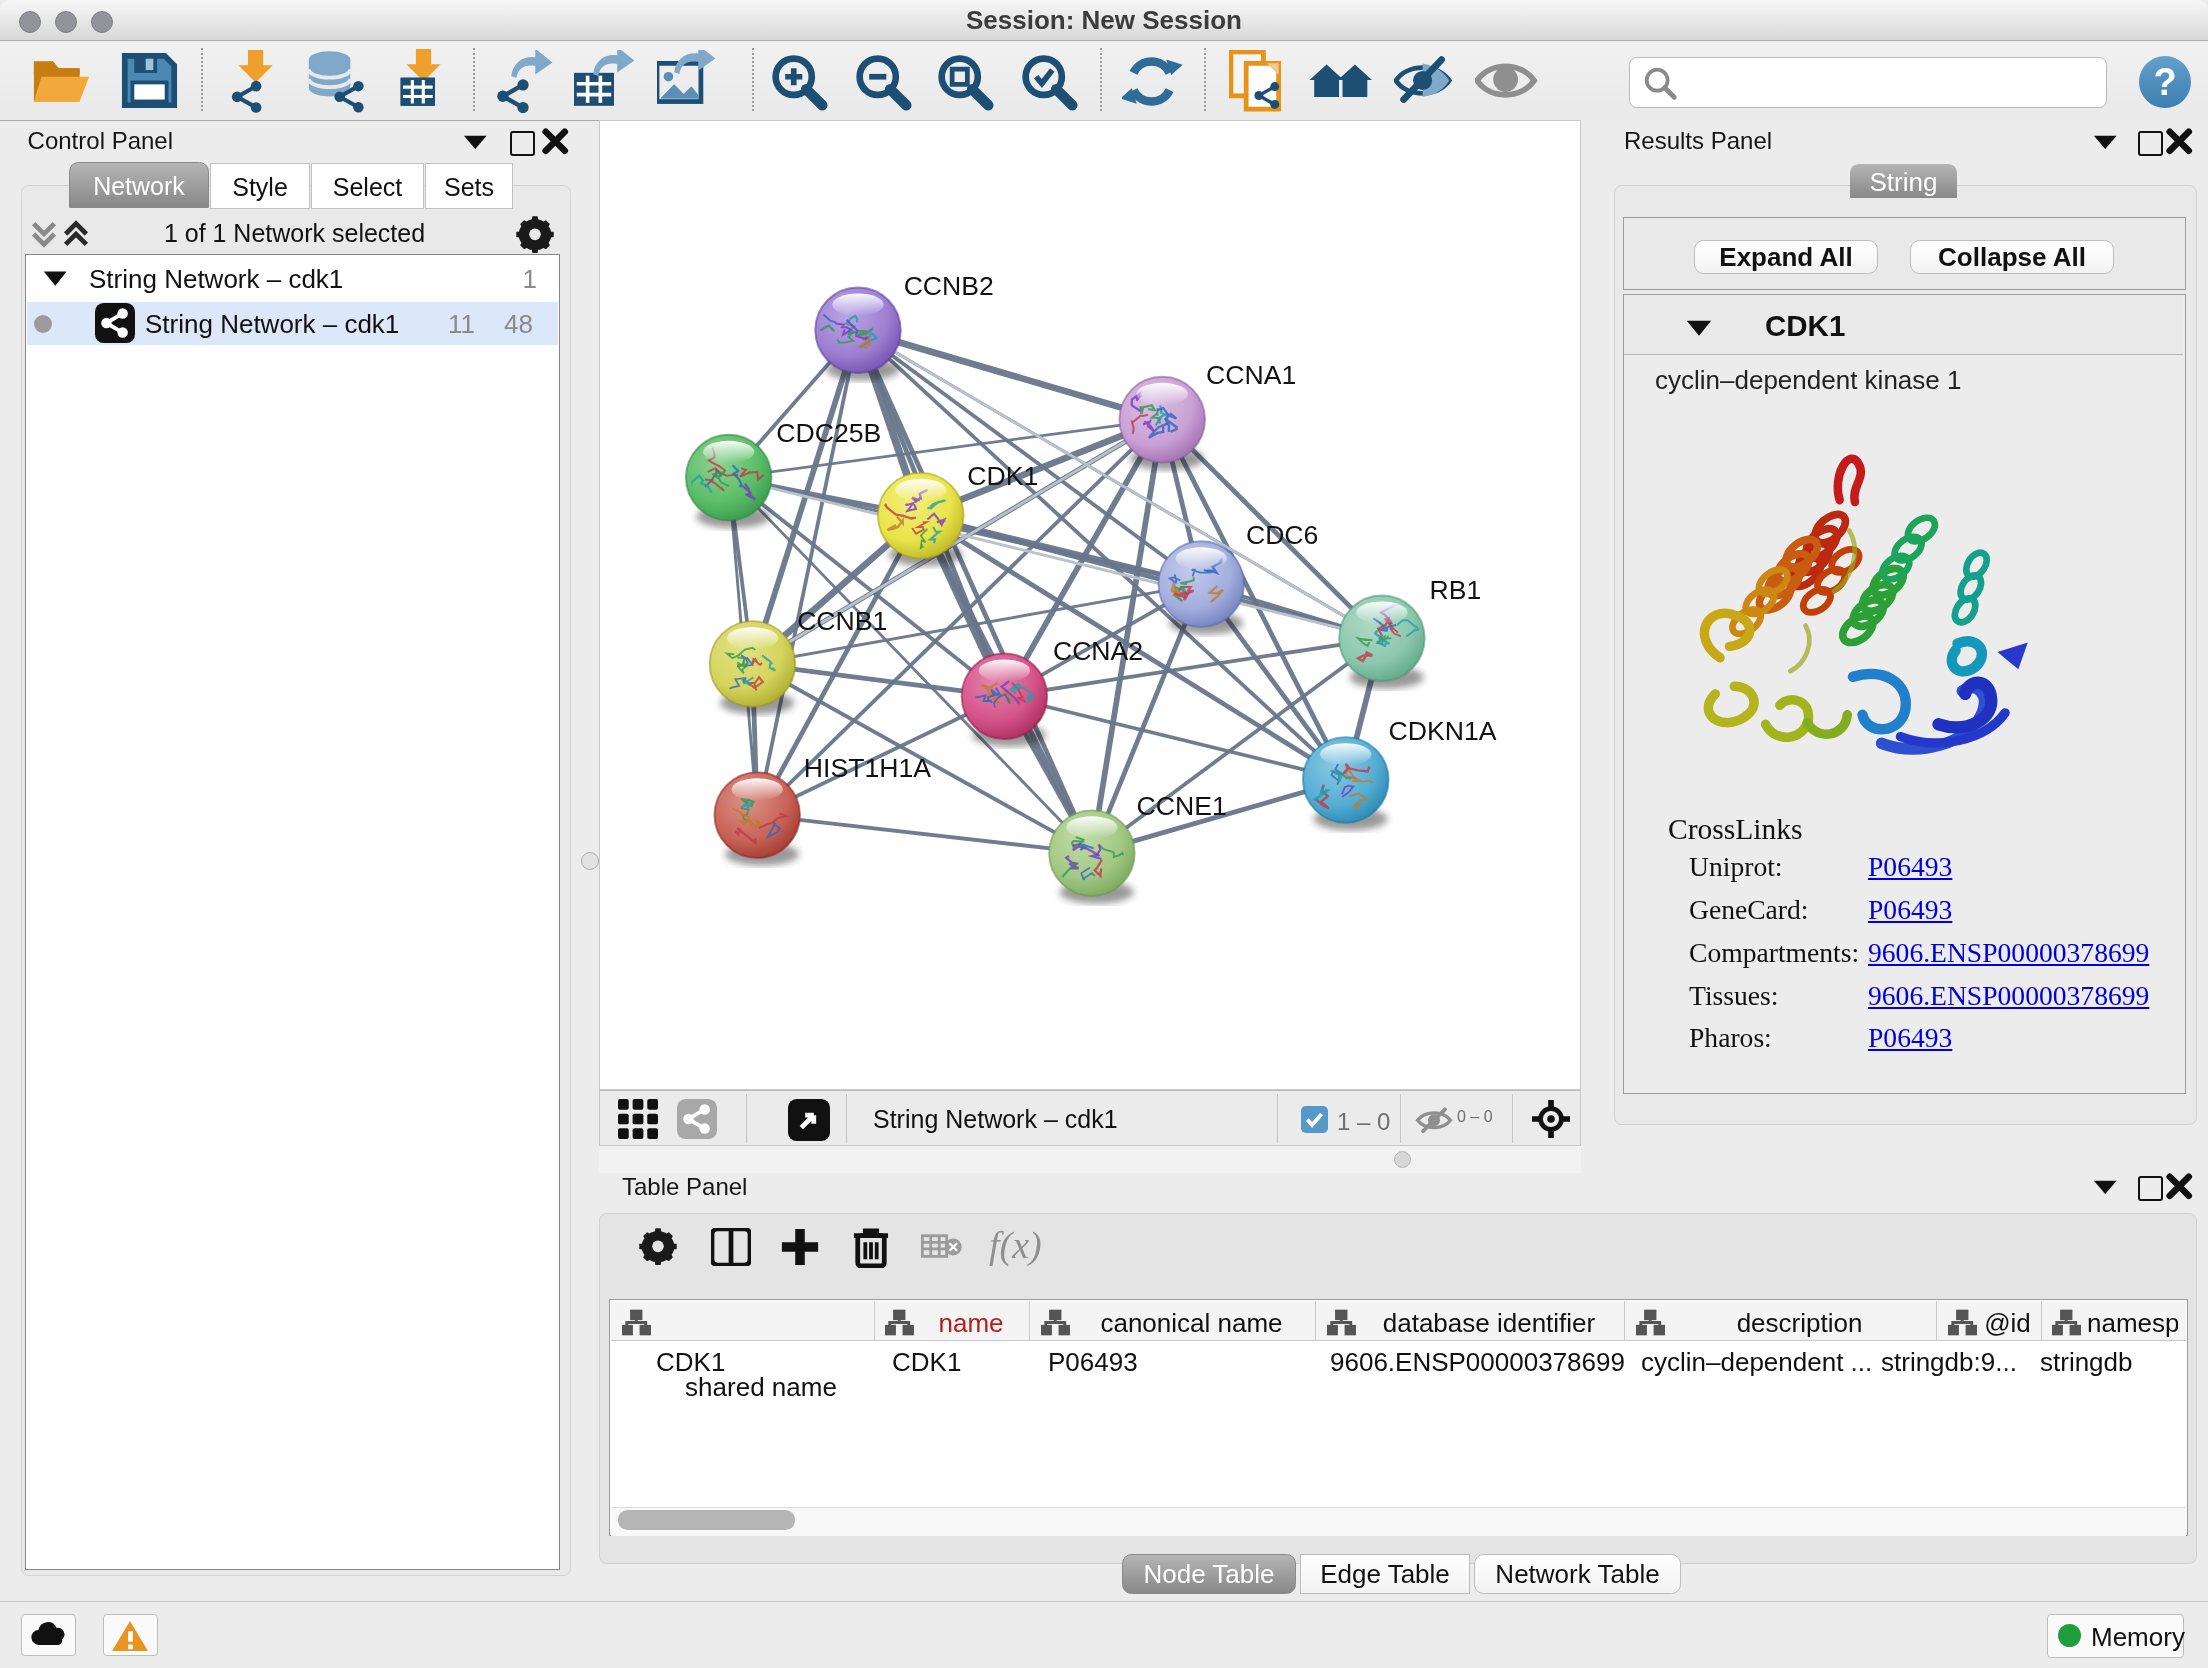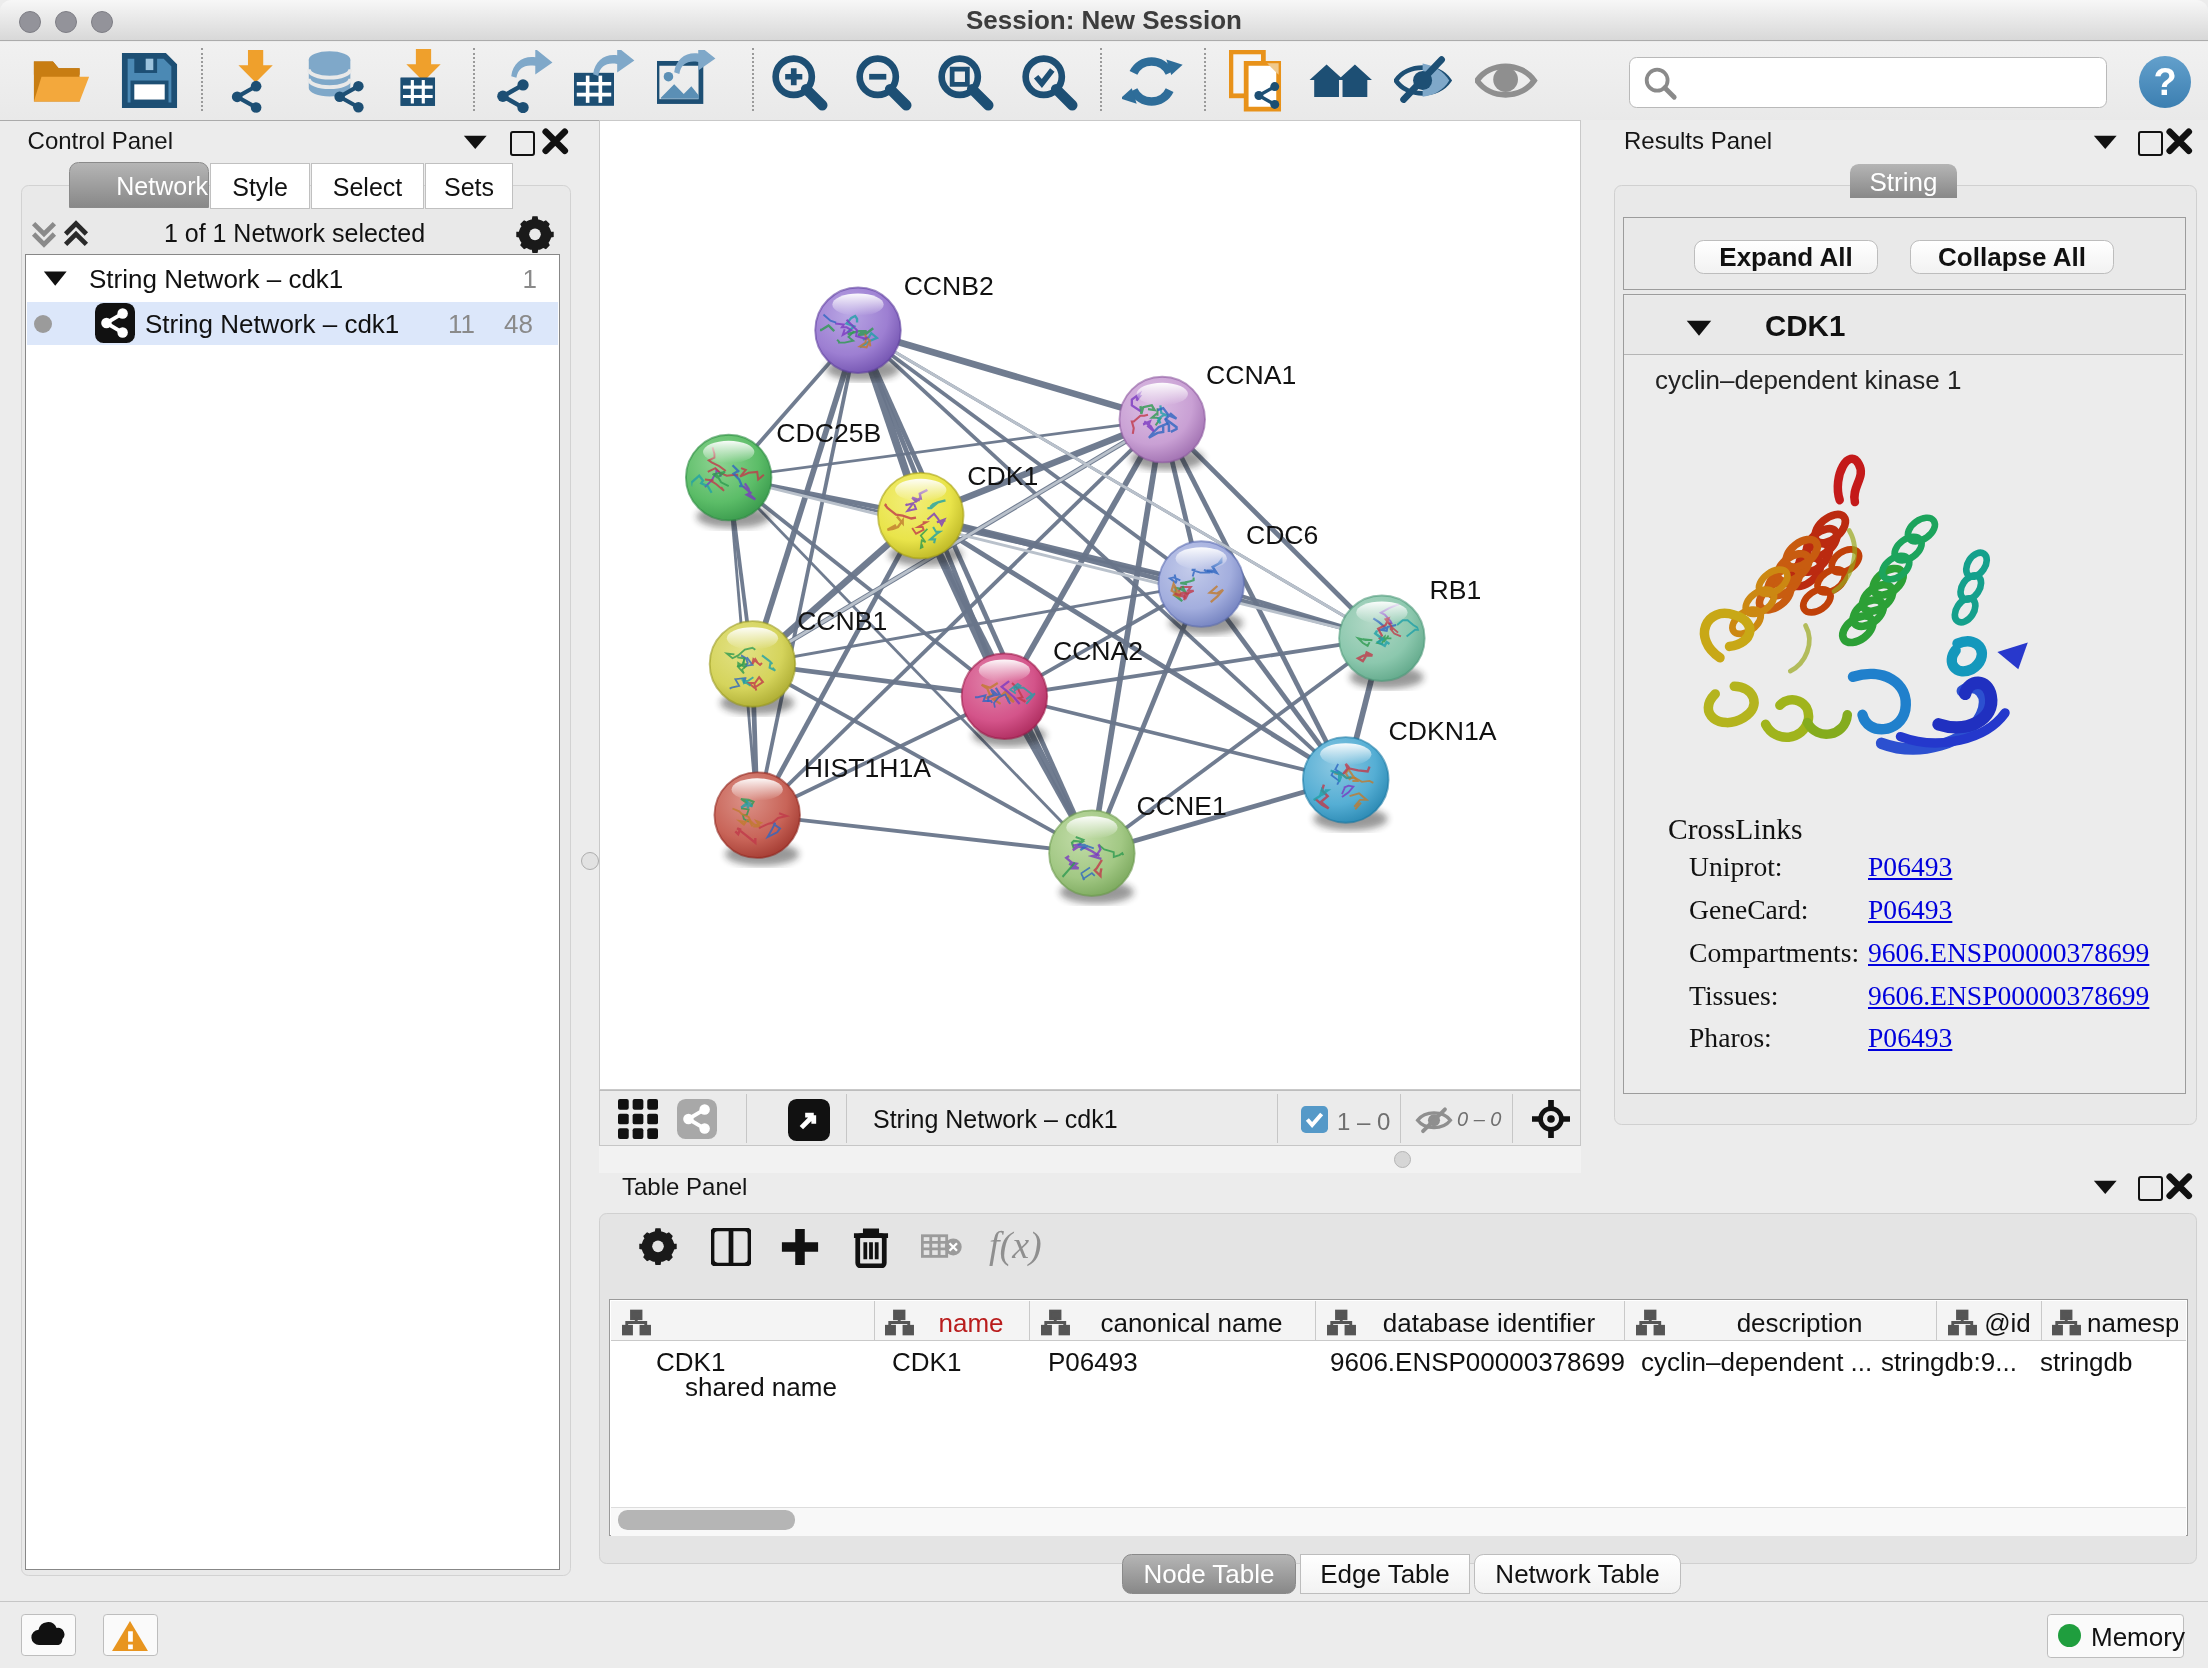--- a/index.html
+++ b/index.html
@@ -191,21 +191,21 @@
 <div class="abs" style="left:2139px;top:56px;width:52px;height:52px;border-radius:50%;background:linear-gradient(#63a0cc,#3c7fb1);color:#fff;font-size:38px;font-weight:bold;text-align:center;line-height:52px;">?</div>
 <div class="abs panehdr" style="left:27.6px;top:127px;">Control Panel</div>
 <svg class="abs" style="left:461px;top:129px" width="28.5" height="25" viewBox="0 0 30 26">
     <path d="M3 7 L27 7 L15 21 Z" fill="#111"></path>
   </svg>
 <div class="abs" style="left:510px;top:131px;width:21px;height:21px;border:2.9px solid #111;border-radius:2.9px;"></div>
 <svg class="abs" style="left:541px;top:127px" width="28.5" height="28.5" viewBox="0 0 30 30">
     <path d="M5 5 L25 25 M25 5 L5 25" stroke="#111" stroke-width="7" stroke-linecap="round"></path>
   </svg>
 <div class="abs" style="left:21px;top:185px;width:550px;height:1391px;background:#e9e9e9;border:1px solid #d2d2d2;border-radius:7.6px;box-sizing:border-box;"></div>
-<div class="tab tabsel" style="left:69px;top:162px;width:140px;text-align:right;">Network</div>
+<div class="tab tabsel" style="left:69px;top:162px;width:140px;">Network</div>
 <div class="tab" style="left:210px;top:163px;width:100px;">Style</div>
 <div class="tab" style="left:311px;top:163px;width:113px;">Select</div>
 <div class="tab" style="left:425px;top:163px;width:88px;">Sets</div>
 <svg class="abs" style="left:27px;top:217px" width="34" height="34" viewBox="0 0 36 36">
     <g stroke="#8a8a8a" stroke-width="5" fill="none">
       <path d="M7 7 L18 18 L29 7"></path>
       <path d="M7 18 L18 29 L29 18"></path>
     </g>
   </svg>
 <svg class="abs" style="left:59px;top:217px" width="34" height="34" viewBox="0 0 36 36">
@@ -603,21 +603,21 @@
     <rect x="0" y="0" width="34" height="34" rx="6" fill="#5599c8"></rect>
     <path d="M8 17 L14 24 L26 10" stroke="#fff" stroke-width="5" fill="none"></path>
   </svg>
 <div class="abs" style="left:1337px;top:1108px;font-size:24px;color:#6f6f6f;">1 – 0</div>
 <div class="abs" style="left:1400px;top:1094px;height:49px;border-left:1.9px solid #c6c6c6;"></div>
 <svg class="abs" style="left:1415px;top:1106px" width="38" height="28.5" viewBox="0 0 64 52">
     <path d="M2 26 C16 8 48 8 62 26 C48 44 16 44 2 26 Z" fill="none" stroke="#8f8f8f" stroke-width="6"></path>
     <circle cx="32" cy="26" r="11" fill="#8f8f8f"></circle>
     <path d="M12 46 L52 6" stroke="#8f8f8f" stroke-width="7" stroke-linecap="round"></path>
   </svg>
-<div class="abs" style="left:1457px;top:1108px;font-size:20px;color:#6f6f6f;font-style:italic;">0 – 0</div>
+<div class="abs" style="left:1457px;top:1108px;font-size:16px;color:#6f6f6f;">0 – 0</div>
 <div class="abs" style="left:1512px;top:1094px;height:49px;border-left:1.9px solid #c6c6c6;"></div>
 <svg class="abs" style="left:1532px;top:1100px" width="38" height="38" viewBox="0 0 40 40">
     <circle cx="20" cy="20" r="11" fill="none" stroke="#111" stroke-width="5"></circle>
     <path d="M20 0 V10 M20 30 V40 M0 20 H10 M30 20 H40" stroke="#111" stroke-width="6"></path>
     <circle cx="20" cy="20" r="4" fill="#111"></circle>
   </svg>
 <div class="abs" style="left:599px;top:1146px;width:982px;height:27px;background:#f2f2f2;"></div>
 <div class="abs" style="left:1394px;top:1151px;width:15px;height:15px;border-radius:50%;background:#d6d6d6;border:1px solid #b5b5b5;"></div>
 <div class="abs" style="left:1581px;top:120px;width:628px;height:1053px;background:#ececec;"></div>
 <div class="abs panehdr" style="left:1624px;top:127px;">Results Panel</div>

